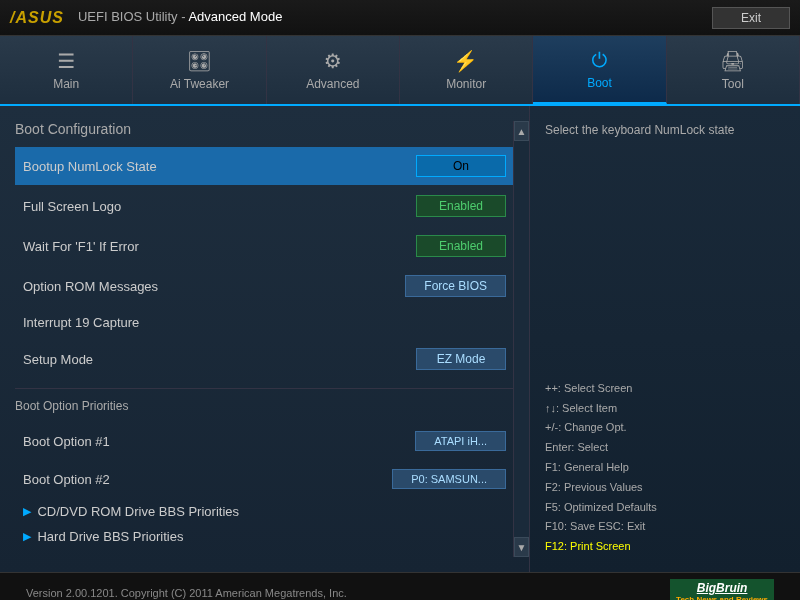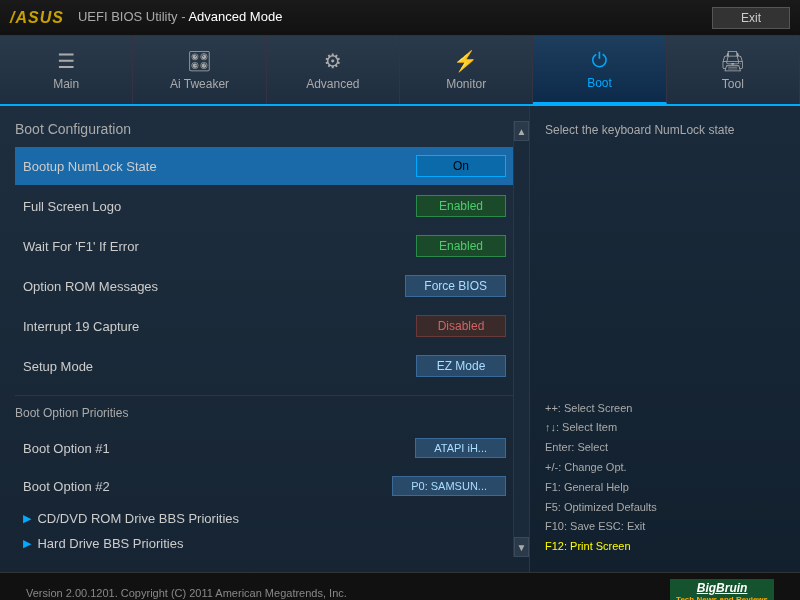--- a/index.html
+++ b/index.html
@@ -324,21 +324,20 @@
     <div class="config-row">
       <span class="config-row-label">Wait For 'F1' If Error</span>
       <span class="config-row-value enabled">Enabled</span>
     </div>
     <div class="config-row">
       <span class="config-row-label">Option ROM Messages</span>
       <span class="config-row-value force-bios">Force BIOS</span>
     </div>
     <div class="config-row">
       <span class="config-row-label">Interrupt 19 Capture</span>
-      <span class="config-row-value disabled">Disabled</span>
     </div>
     <div class="config-row">
       <span class="config-row-label">Setup Mode</span>
       <span class="config-row-value ez-mode">EZ Mode</span>
     </div>
 
     <hr class="divider">
 
     <div class="section-title2">Boot Option Priorities</div>
 
@@ -365,23 +364,24 @@
       <div class="scrollbar-track"></div>
       <div class="scrollbar-btn">▼</div>
     </div>
   </div>
 
   <div id="right-panel">
     <div class="help-text">Select the keyboard NumLock state</div>
     <div class="keybindings">
       <div>++: Select Screen</div>
       <div>↑↓: Select Item</div>
+      <div>+/-: Change Opt.</div>
       <div>Enter: Select</div>
-      <div>+/-: Change Opt.</div>
       <div>F1: General Help</div>
+      <div>F2: Previous Values</div>
       <div>F5: Optimized Defaults</div>
       <div>F10: Save  ESC: Exit</div>
       <div style="color:#ff0;">F12: Print Screen</div>
     </div>
   </div>
 
 </div>
 
 <div id="statusbar">
   <span>Version 2.00.1201. Copyright (C) 2011 American Megatrends, Inc.</span>

